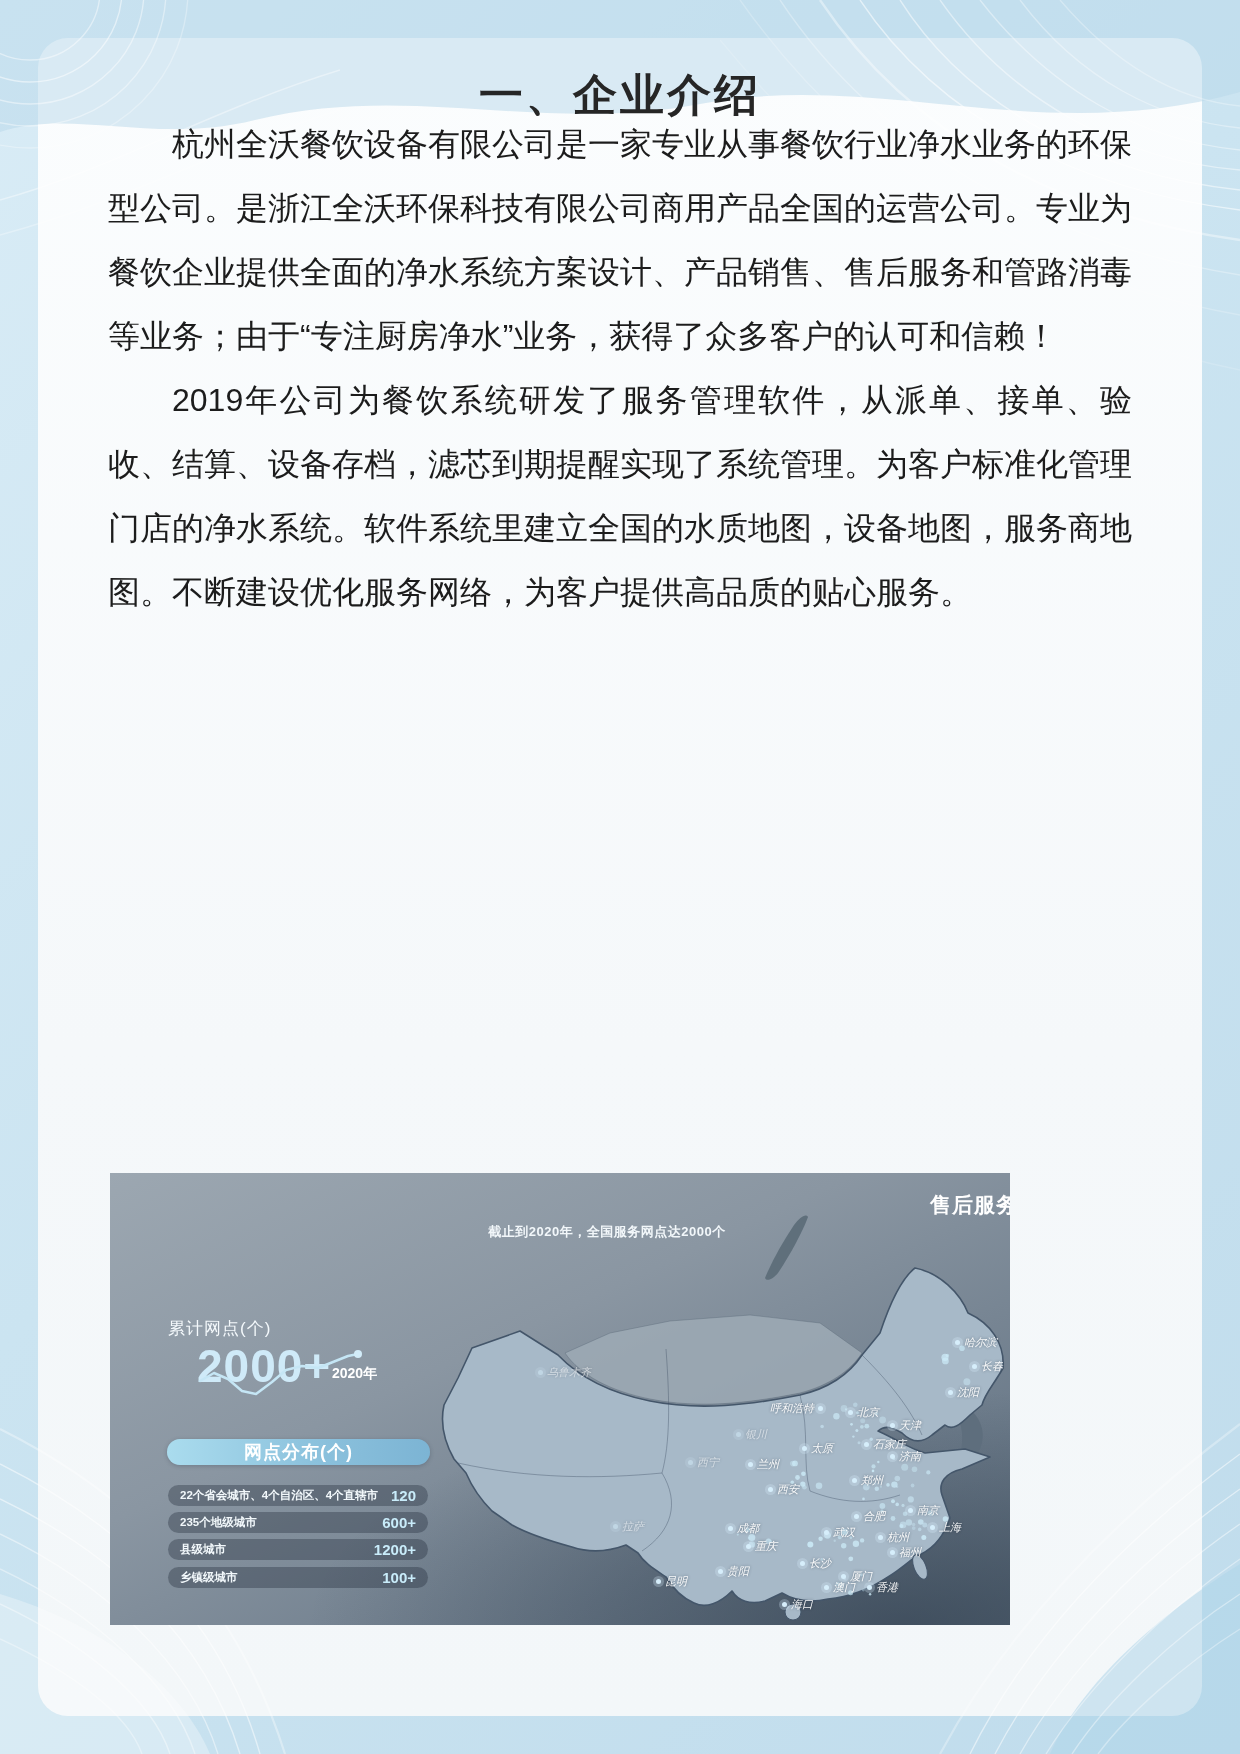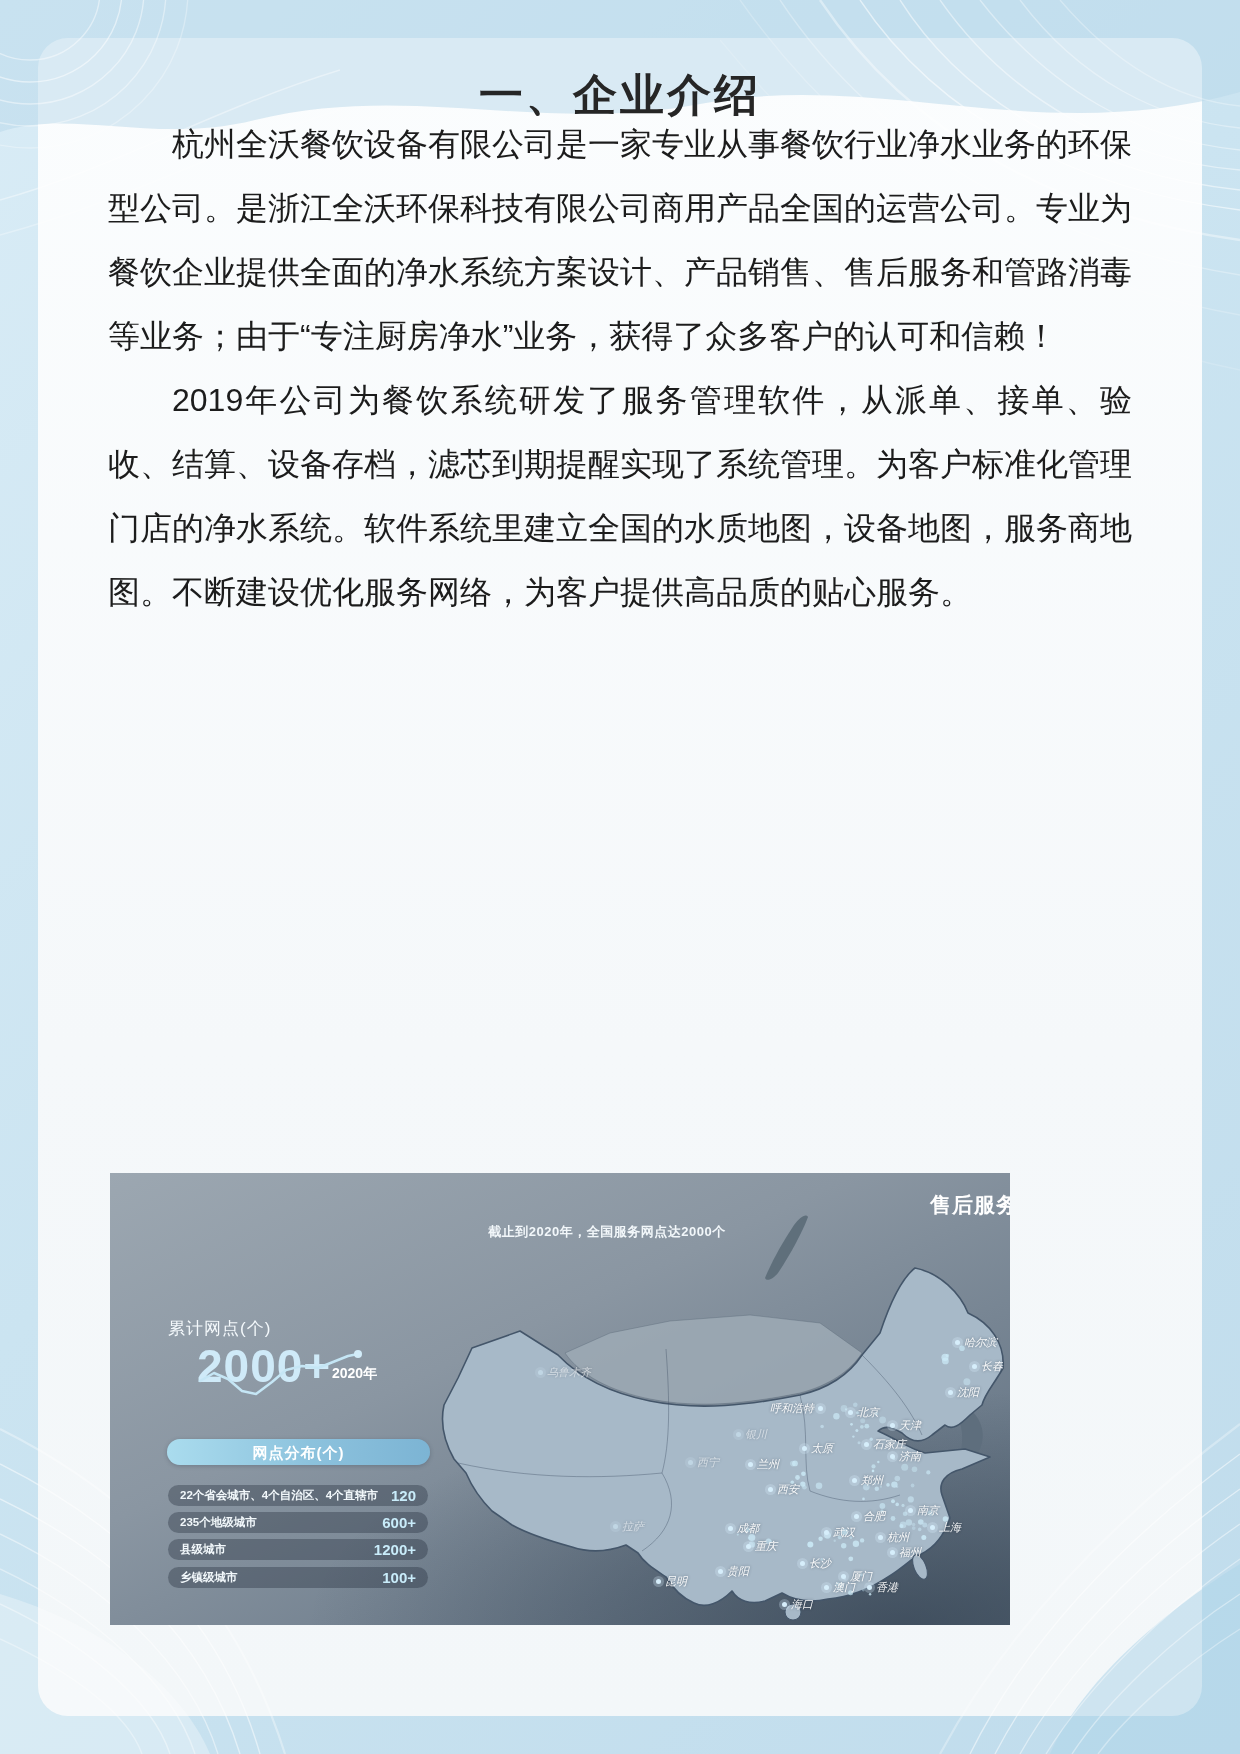--- a/index.html
+++ b/index.html
@@ -44,21 +44,21 @@
     position:absolute;left:0;top:50px;width:900px;text-align:center;
     color:#f2f7fa;font-size:13px;font-weight:700;letter-spacing:.5px;padding-left:47px;
   }
   .cum-label{position:absolute;left:58px;top:144px;color:#f4f9fc;font-size:17px;letter-spacing:1px;}
   .cum-value{position:absolute;left:56px;top:166px;color:#cfeaf8;font-size:46px;font-weight:700;letter-spacing:1px;margin-left:31px;}
   .trend{position:absolute;left:88px;top:168px;width:170px;height:62px;}
   .trend-year{position:absolute;left:222px;top:192px;color:#ffffff;font-size:14px;font-weight:700;}
   .pill{
     position:absolute;left:57px;top:266px;width:263px;height:26px;border-radius:14px;
     background:linear-gradient(90deg,#aadcee 0%,#8cc2dd 55%,#7cb4d4 100%);
-    color:#ffffff;font-size:15px;font-weight:700;text-align:center;line-height:27px;
+    color:#ffffff;font-size:18px;font-weight:700;text-align:center;line-height:27px;
     letter-spacing:1px;box-shadow:0 1px 4px rgba(30,45,60,.25);
   }
   .stat-row{
     position:absolute;left:58px;width:260px;height:21px;border-radius:11px;
     background:rgba(28,38,52,.34);display:flex;align-items:center;
     padding:0 12px;box-sizing:border-box;justify-content:space-between;
   }
   .stat-row .lab{color:#f2f8fb;font-size:11.5px;font-weight:700;white-space:nowrap;text-align:right;}
   .stat-row .val{color:#c9ecfa;font-size:15px;font-weight:700;}
   

